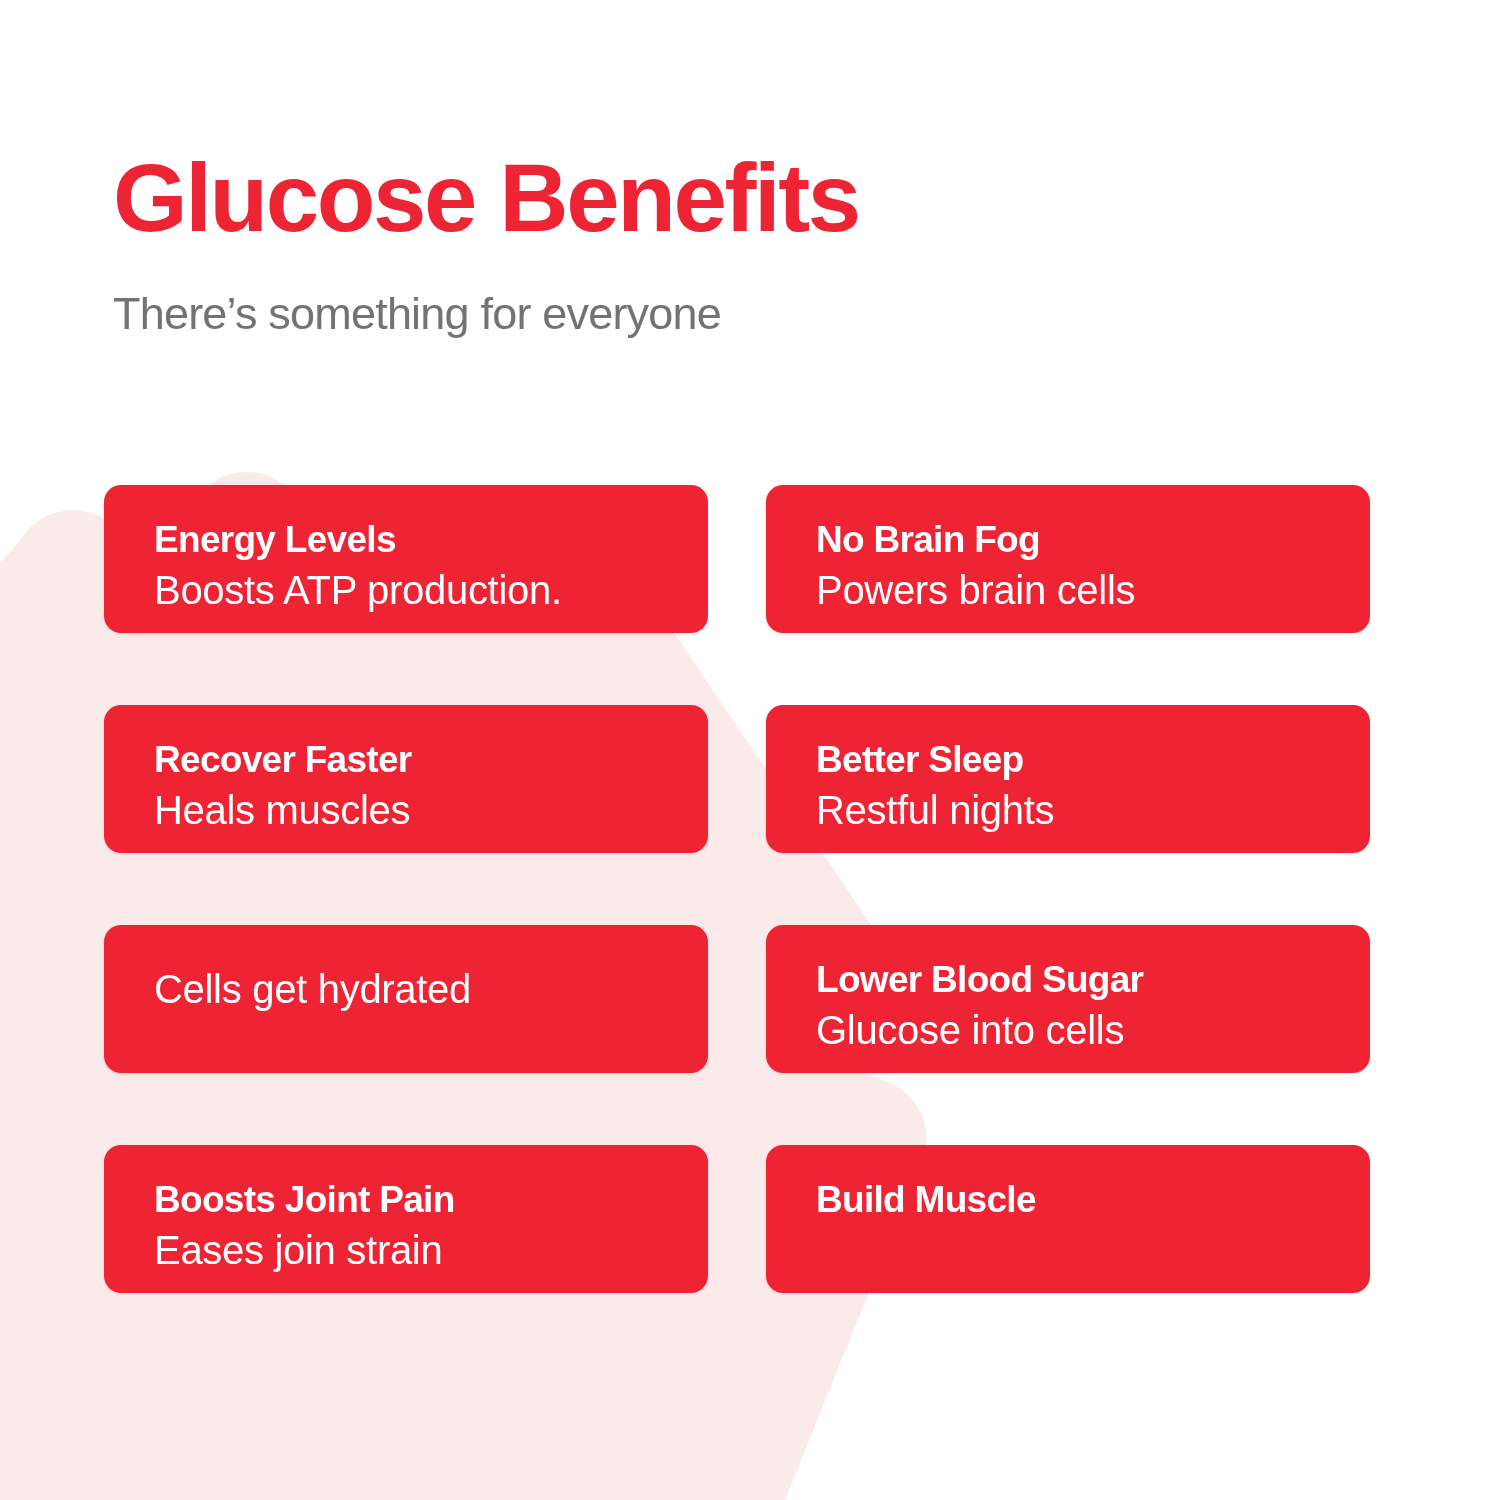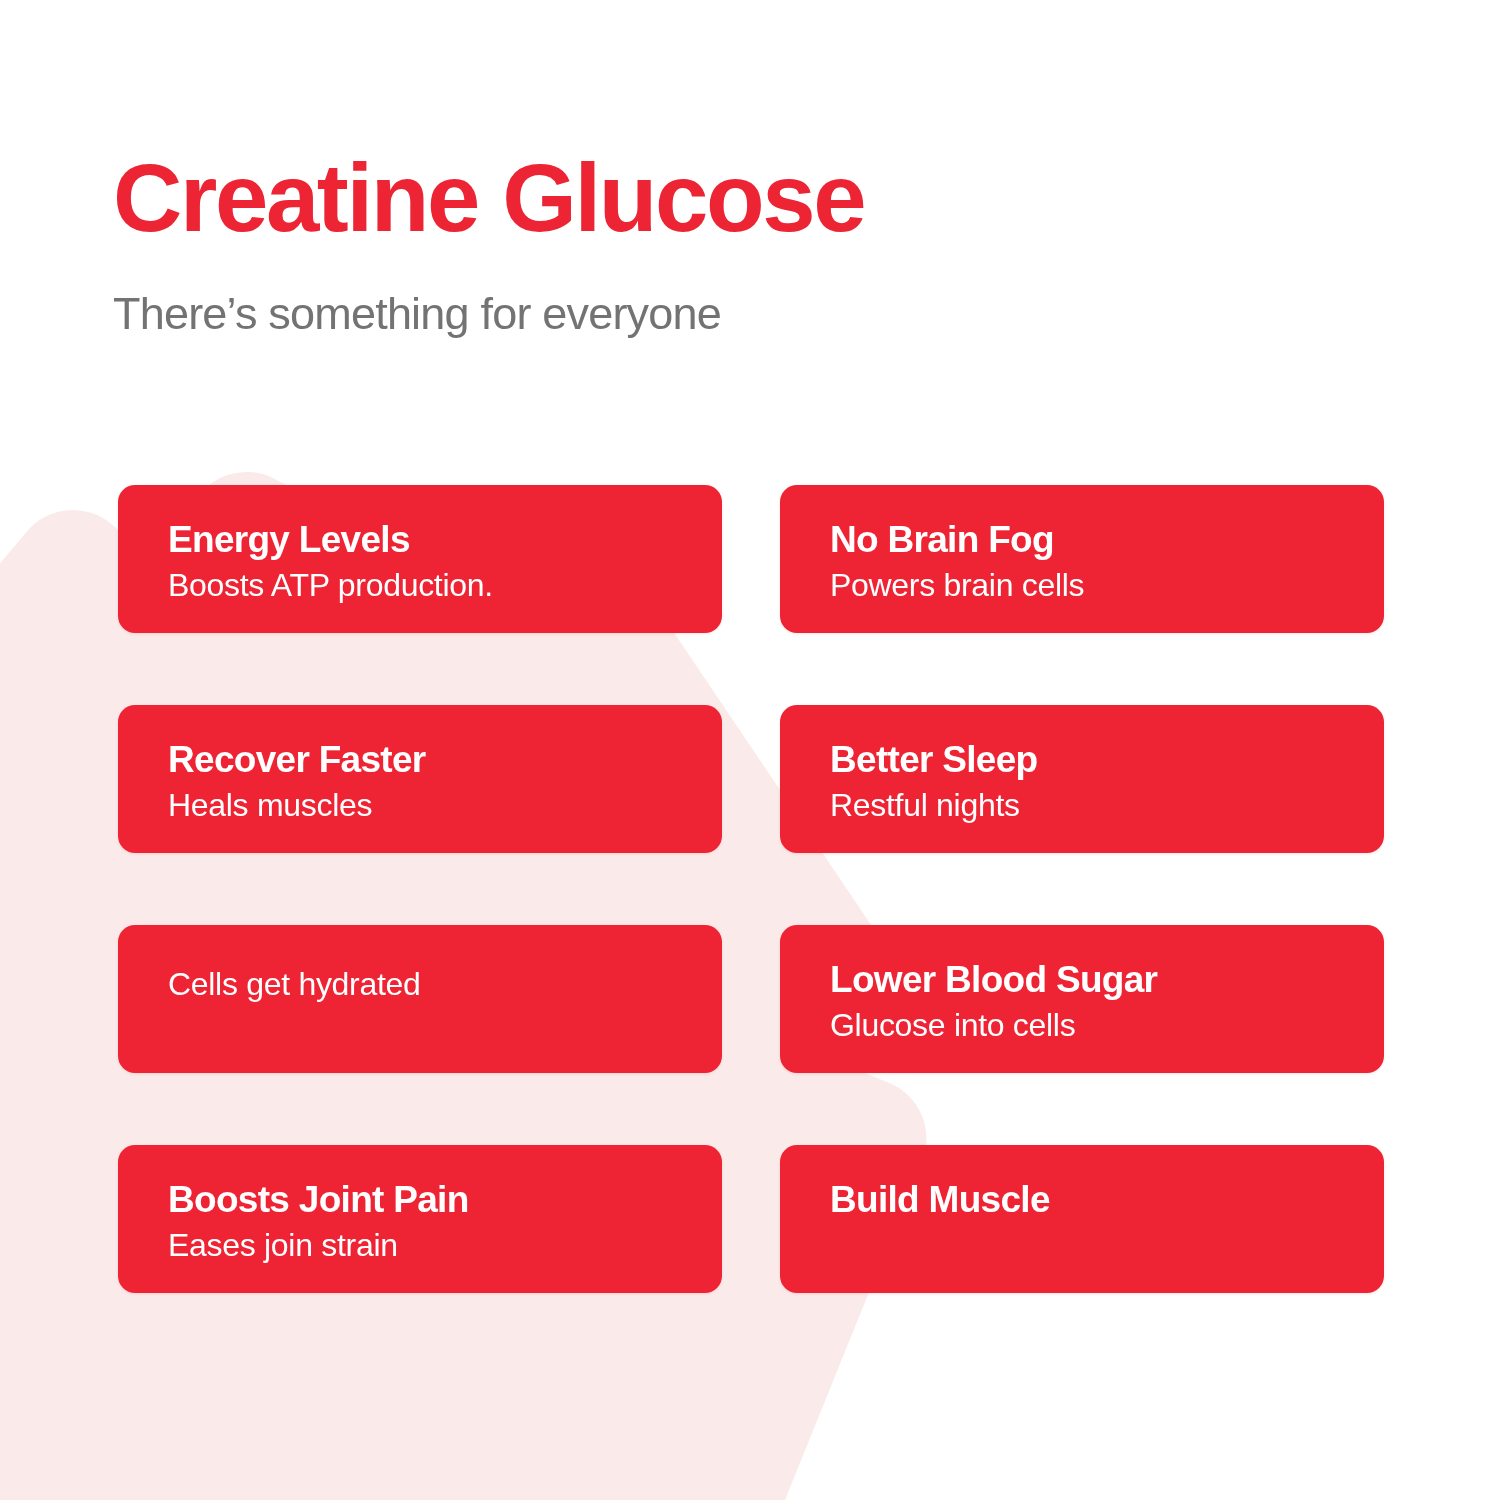--- a/index.html
+++ b/index.html
@@ -56,21 +56,21 @@
     line-height: 1.05;
     font-weight: 400;
     letter-spacing: -0.8px;
     color: #737373;
     white-space: nowrap;
   }
 
   
   .benefits-grid {
     position: absolute;
-    left: 118px;
+    left: 104px;
     top: 485px;
     width: 1266px;
     display: grid;
     grid-template-columns: 604px 604px;
     column-gap: 58px;
     row-gap: 72px;
     z-index: 2;
   }
 
   .benefit-card {
@@ -89,21 +89,21 @@
     line-height: 1.12;
     font-weight: 700;
     letter-spacing: -0.7px;
     color: #FFFFFF;
     white-space: nowrap;
   }
 
   .benefit-desc {
     margin: 0;
     margin-top: 7px;
-    font-size: 32px;
+    font-size: 40px;
     line-height: 1.15;
     font-weight: 400;
     letter-spacing: -0.3px;
     color: #FFFFFF;
     white-space: nowrap;
   }
 </style>
 </head>
 <body>
 
@@ -116,21 +116,21 @@
       <rect x="-60" y="900" width="620" height="620" rx="60" transform="rotate(12 250 1210)"></rect>
       <rect x="250" y="640" width="560" height="560" rx="60" transform="rotate(-34 530 920)"></rect>
       <rect x="300" y="980" width="560" height="560" rx="60" transform="rotate(22 580 1260)"></rect>
       <rect x="-180" y="600" width="560" height="560" rx="60" transform="rotate(40 100 880)"></rect>
       <rect x="160" y="1120" width="540" height="540" rx="60" transform="rotate(-14 430 1390)"></rect>
       <rect x="-120" y="1080" width="540" height="540" rx="60" transform="rotate(36 150 1350)"></rect>
     </g>
   </svg>
 
   <div class="header">
-    <h1 class="page-title">Creatine Glucose</h1>
+    <h1 class="page-title">Glucose Benefits</h1>
     <p class="page-subtitle">There’s something for everyone</p>
   </div>
 
   <div class="benefits-grid">
 
     <div class="benefit-card">
       <h2 class="benefit-title">Energy Levels</h2>
       <p class="benefit-desc">Boosts ATP production.</p>
     </div>
 

